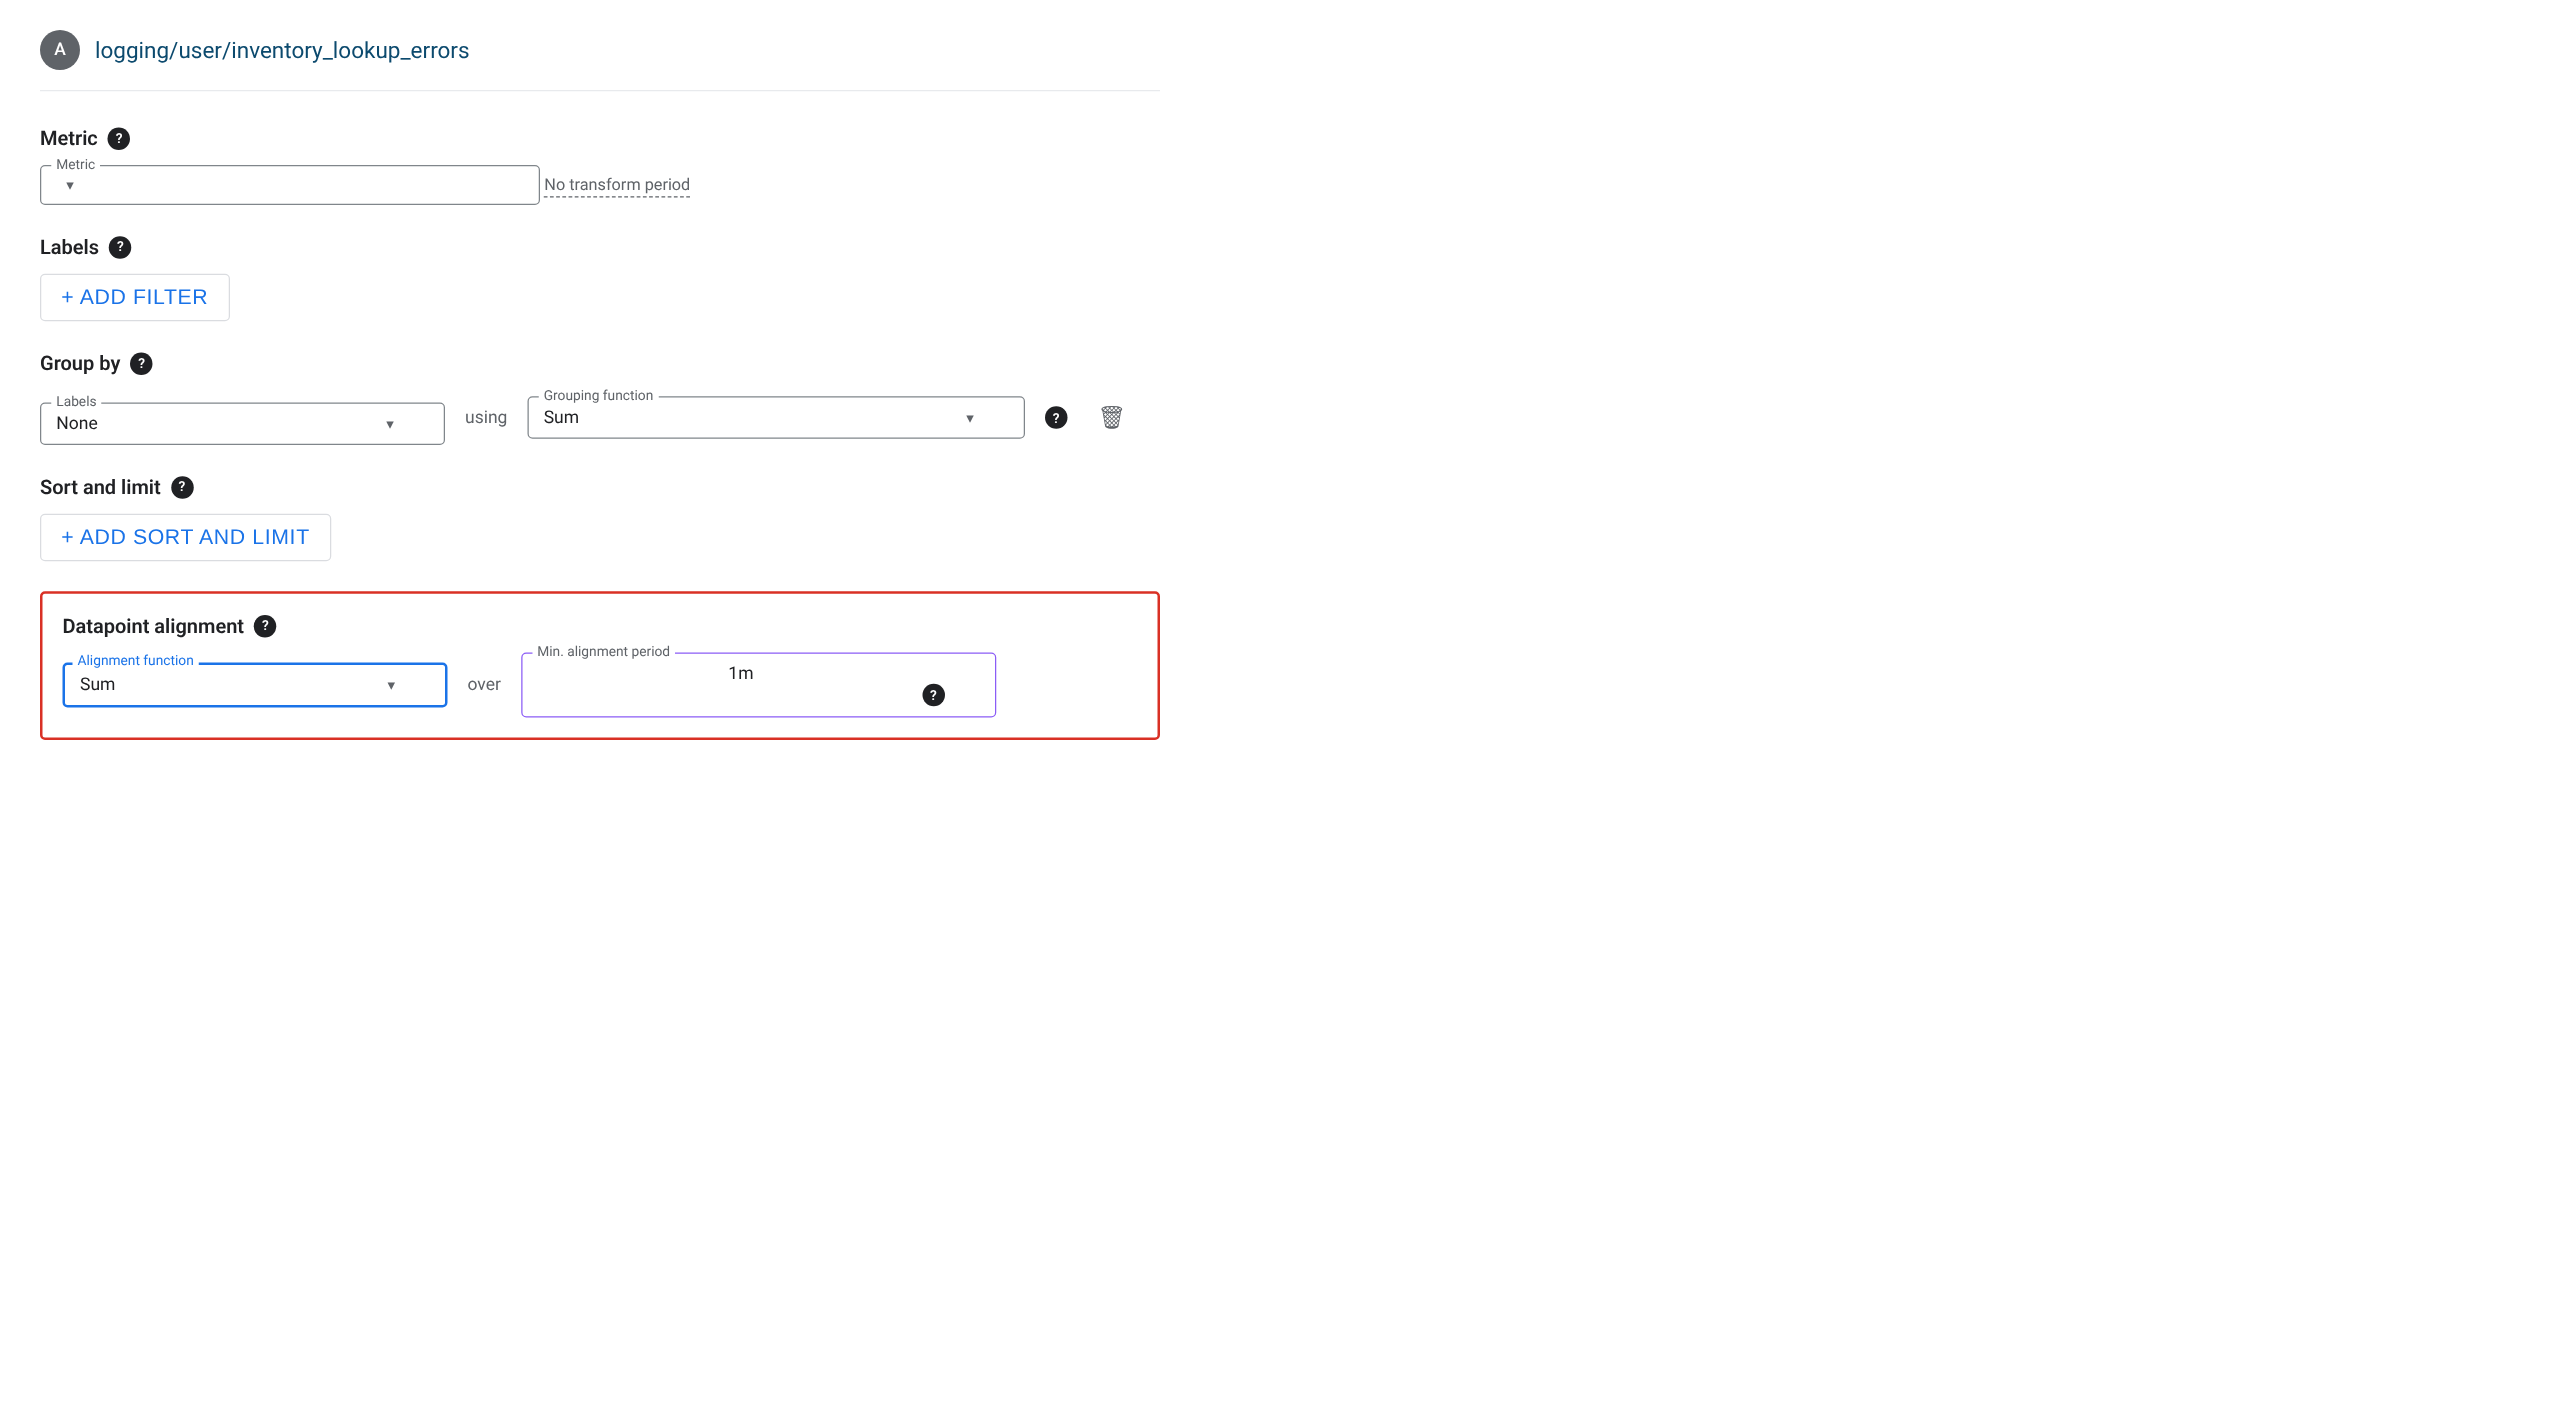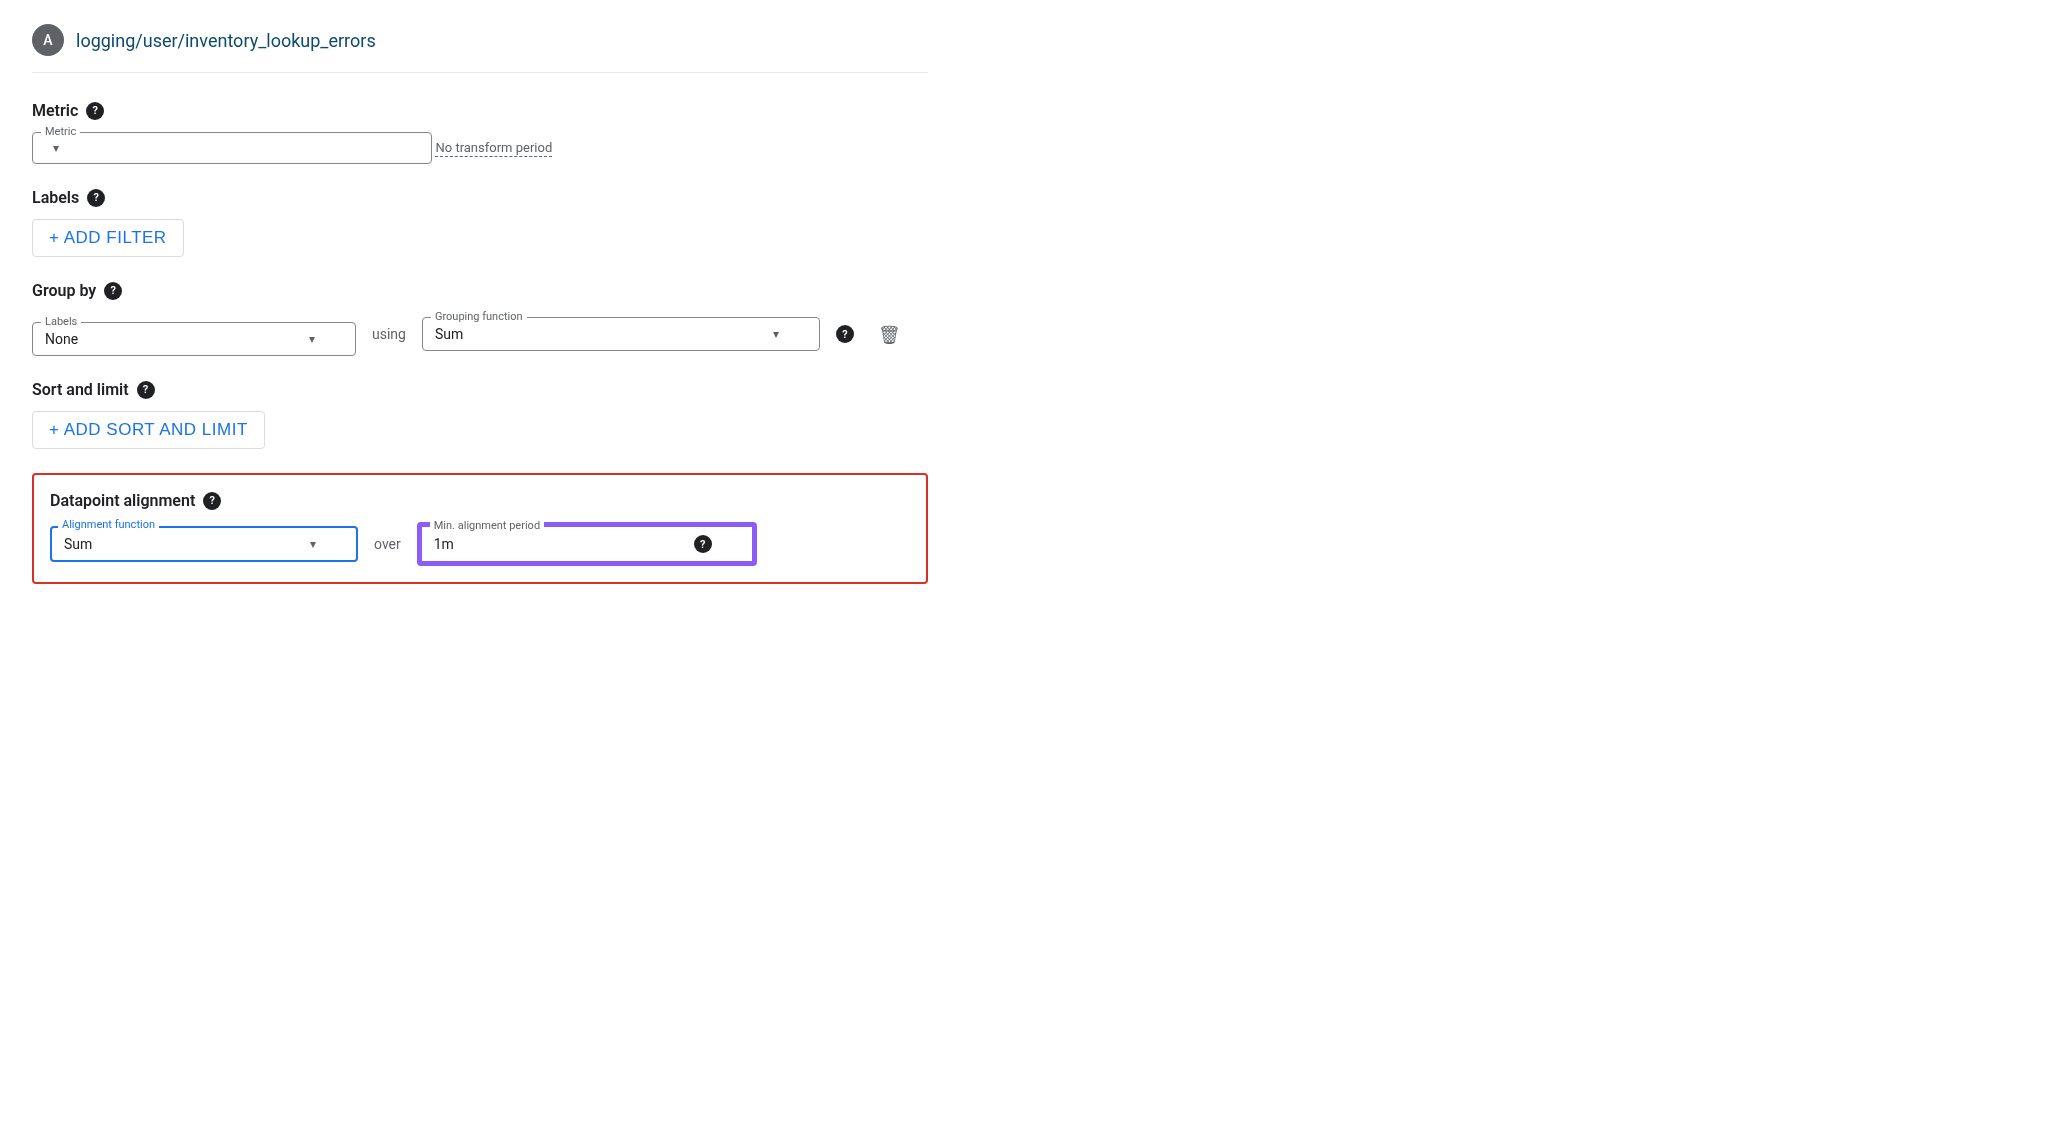--- a/index.html
+++ b/index.html
@@ -207,30 +207,31 @@
     }
 
     .alignment-row {
       display: flex;
       align-items: center;
       gap: 16px;
     }
 
     .min-alignment-select {
       position: relative;
-      border: 5px solid #8b5cf6;
+      border: 1px solid #8b5cf6;
       border-radius: 4px;
       padding: 8px 40px 8px 12px;
       font-size: 14px;
       color: #202124;
       background: #fff;
       cursor: pointer;
       display: flex;
       align-items: center;
-      width: 340px;
+      width: 380px;
+      flex-direction: column;
     }
 
     .min-alignment-select .field-label {
       position: absolute;
       top: -8px;
       left: 8px;
       background: #fff;
       padding: 0 4px;
       font-size: 11px;
       color: #5f6368;

